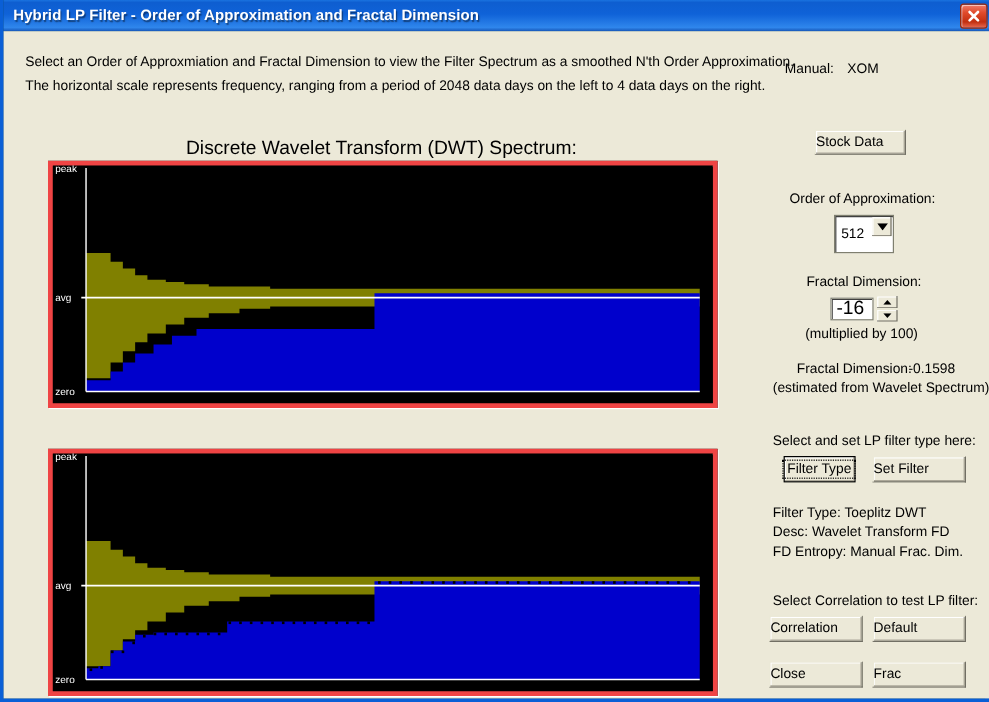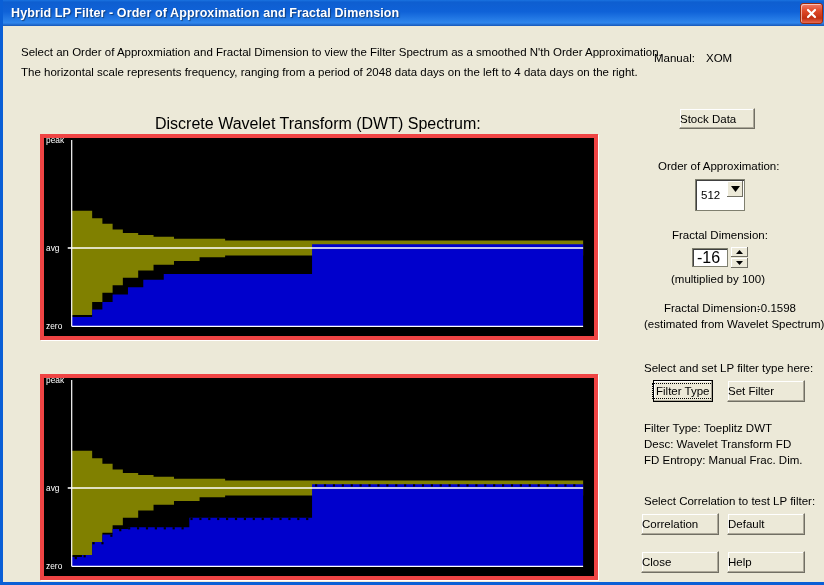--- a/index.html
+++ b/index.html
@@ -236,21 +236,21 @@
     <div class="btn" id="correlation-btn">
       <span class="inner">Correlation</span>
     </div>
     <div class="btn" id="default-btn">
       <span class="inner">Default</span>
     </div>
     <div class="btn" id="close-dlg-btn">
       <span class="inner">Close</span>
     </div>
     <div class="btn" id="help-btn">
-      <span class="inner">Help</span>
+      <span class="inner">Frac</span>
     </div>
 
     <div class="chart-title" id="chart1-title">Discrete Wavelet Transform (DWT) Spectrum:</div>
     <div class="chart-frame" id="chart1">
       <svg class="chart-svg" id="chart1-svg" viewBox="0 0 556 204" preserveAspectRatio="none">
           <rect x="0" y="0" width="556" height="204" fill="#000000"></rect>
           <path d="M28.00,74.96 L38.34,74.96 L38.34,74.96 L48.68,74.96 L48.68,82.64 L59.02,82.64 L59.02,88.40 L69.36,88.40 L69.36,94.16 L79.70,94.16 L79.70,98.00 L95.21,98.00 L95.21,99.92 L110.72,99.92 L110.72,101.84 L131.40,101.84 L131.40,103.76 L157.25,103.76 L157.25,103.76 L183.10,103.76 L183.10,105.68 L219.29,105.68 L219.29,105.68 L260.65,105.68 L260.65,105.68 L307.18,105.68 L307.18,105.68 L353.71,105.68 L353.71,105.68 L410.58,105.68 L410.58,105.68 L472.62,105.68 L472.62,105.68 L545.00,105.68 L545.00,105.68 L545.00,105.68 L545.00,121.04 L545.00,121.04 L545.00,121.04 L472.62,121.04 L472.62,121.04 L410.58,121.04 L410.58,121.04 L353.71,121.04 L353.71,121.04 L307.18,121.04 L307.18,121.04 L260.65,121.04 L260.65,121.04 L219.29,121.04 L219.29,121.04 L183.10,121.04 L183.10,122.96 L157.25,122.96 L157.25,126.80 L131.40,126.80 L131.40,130.64 L110.72,130.64 L110.72,136.40 L95.21,136.40 L95.21,144.08 L79.70,144.08 L79.70,151.76 L69.36,151.76 L69.36,159.44 L59.02,159.44 L59.02,169.04 L48.68,169.04 L48.68,182.48 L38.34,182.48 L38.34,182.48 L28.00,182.48 Z" fill="#808000" stroke="none"></path>
           <path d="M28.00,194.00 L28.00,184.40 L38.34,184.40 L38.34,184.40 L48.68,184.40 L48.68,176.72 L59.02,176.72 L59.02,169.04 L69.36,169.04 L69.36,161.36 L84.87,161.36 L84.87,153.68 L100.38,153.68 L100.38,146.00 L121.06,146.00 L121.06,140.24 L146.91,140.24 L146.91,140.24 L183.10,140.24 L183.10,140.24 L224.46,140.24 L224.46,140.24 L270.99,140.24 L270.99,109.52 L317.52,109.52 L317.52,109.52 L369.22,109.52 L369.22,109.52 L431.26,109.52 L431.26,109.52 L493.30,109.52 L493.30,109.52 L545.00,109.52 L545.00,109.52 L545.00,109.52 L545.00,194.00 Z" fill="#0000cc" stroke="none"></path>
           <line x1="24" y1="113.36" x2="545" y2="113.36" stroke="#ffffff" stroke-width="1.4"></line>
           <line x1="28" y1="2" x2="28" y2="194" stroke="#ffffff" stroke-width="1.2"></line>

